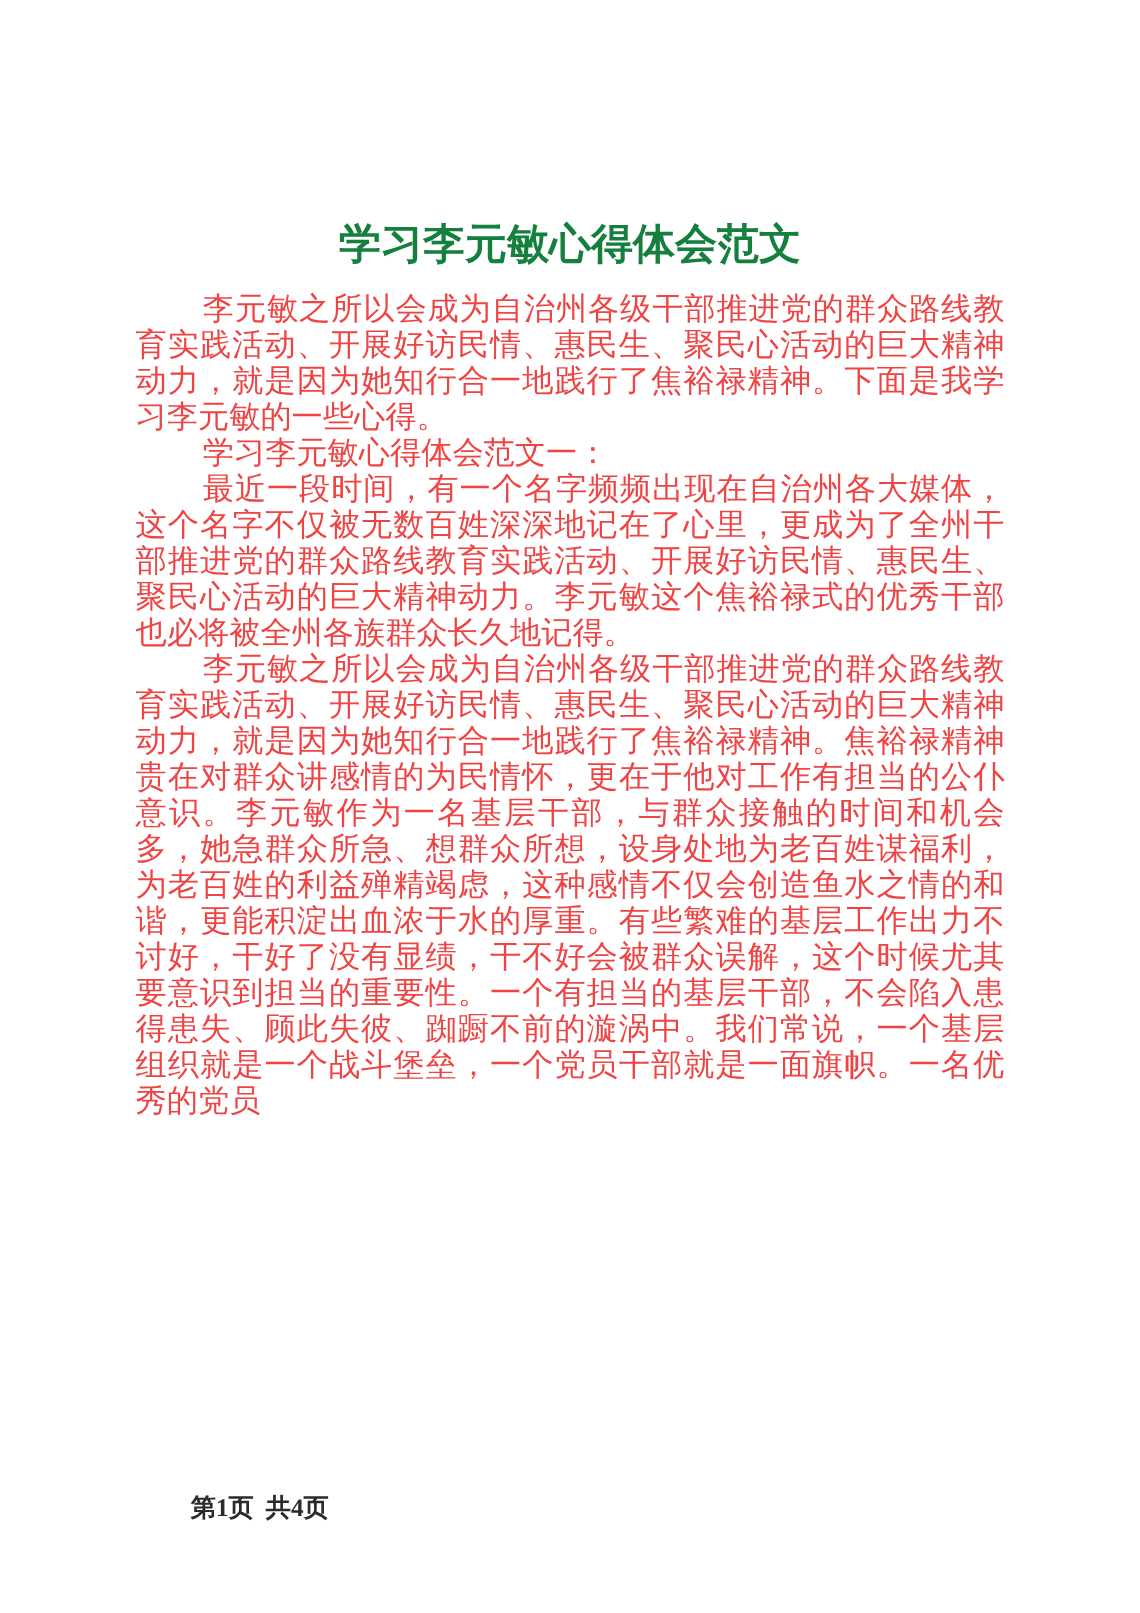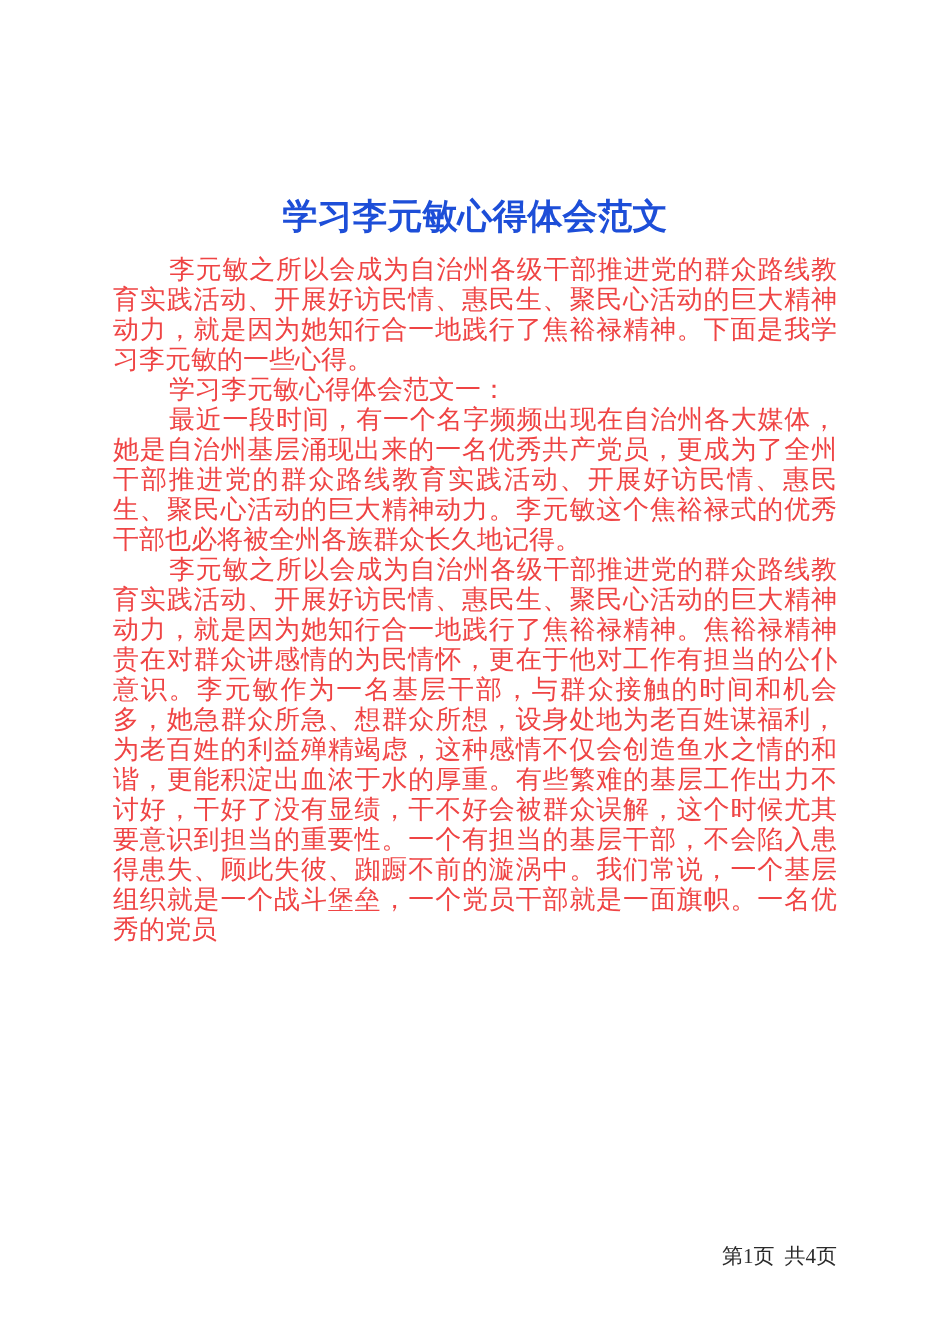--- a/index.html
+++ b/index.html
@@ -15,47 +15,48 @@
     overflow: hidden;
     font-family: "Liberation Serif", "DejaVu Serif", serif;
   }
   .content {
     position: absolute;
     left: 113px;
     top: 181px;
     width: 724px;
   }
   .doc-title {
-    margin: 12px 0 16px 0;
+    margin: 0 0 16px 0;
     font-family: "Liberation Sans", "DejaVu Sans", sans-serif;
     font-size: 35px;
     line-height: 46px;
     font-weight: 700;
-    color: #1d4ed8;
+    color: #15803d;
     text-align: center;
     letter-spacing: 0px;
   }
   .doc-paragraph {
     margin: 0;
     font-size: 26px;
     line-height: 30px;
     color: #ef4444;
     text-align: justify;
     text-justify: inter-ideograph;
     text-indent: 56px;
     word-break: break-all;
     font-weight: 400;
   }
   .page-footer {
     position: absolute;
     left: 113px;
     top: 1243px;
     width: 724px;
-    text-align: right;
+    text-align: left;
     padding-left: 0;
+    font-weight: bold;
   }
   .page-footer-inner {
     display: inline-block;
     margin-left: 46px;
     font-size: 21px;
     line-height: 26px;
     color: #2b2b2b;
     font-family: "Liberation Serif", "DejaVu Serif", serif;
   }
   .footer-gap {
@@ -68,21 +69,21 @@
 
 <div class="page">
   <div class="content">
     <h1 class="doc-title">学习李元敏心得体会范文</h1>
 
     <p class="doc-paragraph">李元敏之所以会成为自治州各级干部推进党的群众路线教育实践活动、开展好访民情、惠民生、聚民心活动的巨大精神动力，就是因为她知行合一地践行了焦裕禄精神。下面是我学习李元敏的一些心得。</p>
 
     <p class="doc-paragraph">学习李元敏心得体会范文一：</p>
 
 
-    <p class="doc-paragraph">最近一段时间，有一个名字频频出现在自治州各大媒体，她是自治州基层涌现出来的一名优秀共产党员，更成为了全州干部推进党的群众路线教育实践活动、开展好访民情、惠民生、聚民心活动的巨大精神动力。李元敏这个焦裕禄式的优秀干部也必将被全州各族群众长久地记得。</p>
+    <p class="doc-paragraph">最近一段时间，有一个名字频频出现在自治州各大媒体，这个名字不仅被无数百姓深深地记在了心里，更成为了全州干部推进党的群众路线教育实践活动、开展好访民情、惠民生、聚民心活动的巨大精神动力。李元敏这个焦裕禄式的优秀干部也必将被全州各族群众长久地记得。</p>
 
 
     <p class="doc-paragraph">李元敏之所以会成为自治州各级干部推进党的群众路线教育实践活动、开展好访民情、惠民生、聚民心活动的巨大精神动力，就是因为她知行合一地践行了焦裕禄精神。焦裕禄精神贵在对群众讲感情的为民情怀，更在于他对工作有担当的公仆意识。李元敏作为一名基层干部，与群众接触的时间和机会多，她急群众所急、想群众所想，设身处地为老百姓谋福利，为老百姓的利益殚精竭虑，这种感情不仅会创造鱼水之情的和谐，更能积淀出血浓于水的厚重。有些繁难的基层工作出力不讨好，干好了没有显绩，干不好会被群众误解，这个时候尤其要意识到担当的重要性。一个有担当的基层干部，不会陷入患得患失、顾此失彼、踟蹰不前的漩涡中。我们常说，一个基层组织就是一个战斗堡垒，一个党员干部就是一面旗帜。一名优秀的党员</p>
   </div>
 
   <div class="page-footer">
     <span class="page-footer-inner">
       <span>第1页</span><span class="footer-gap"></span><span>共4页</span>
     </span>
   </div>

